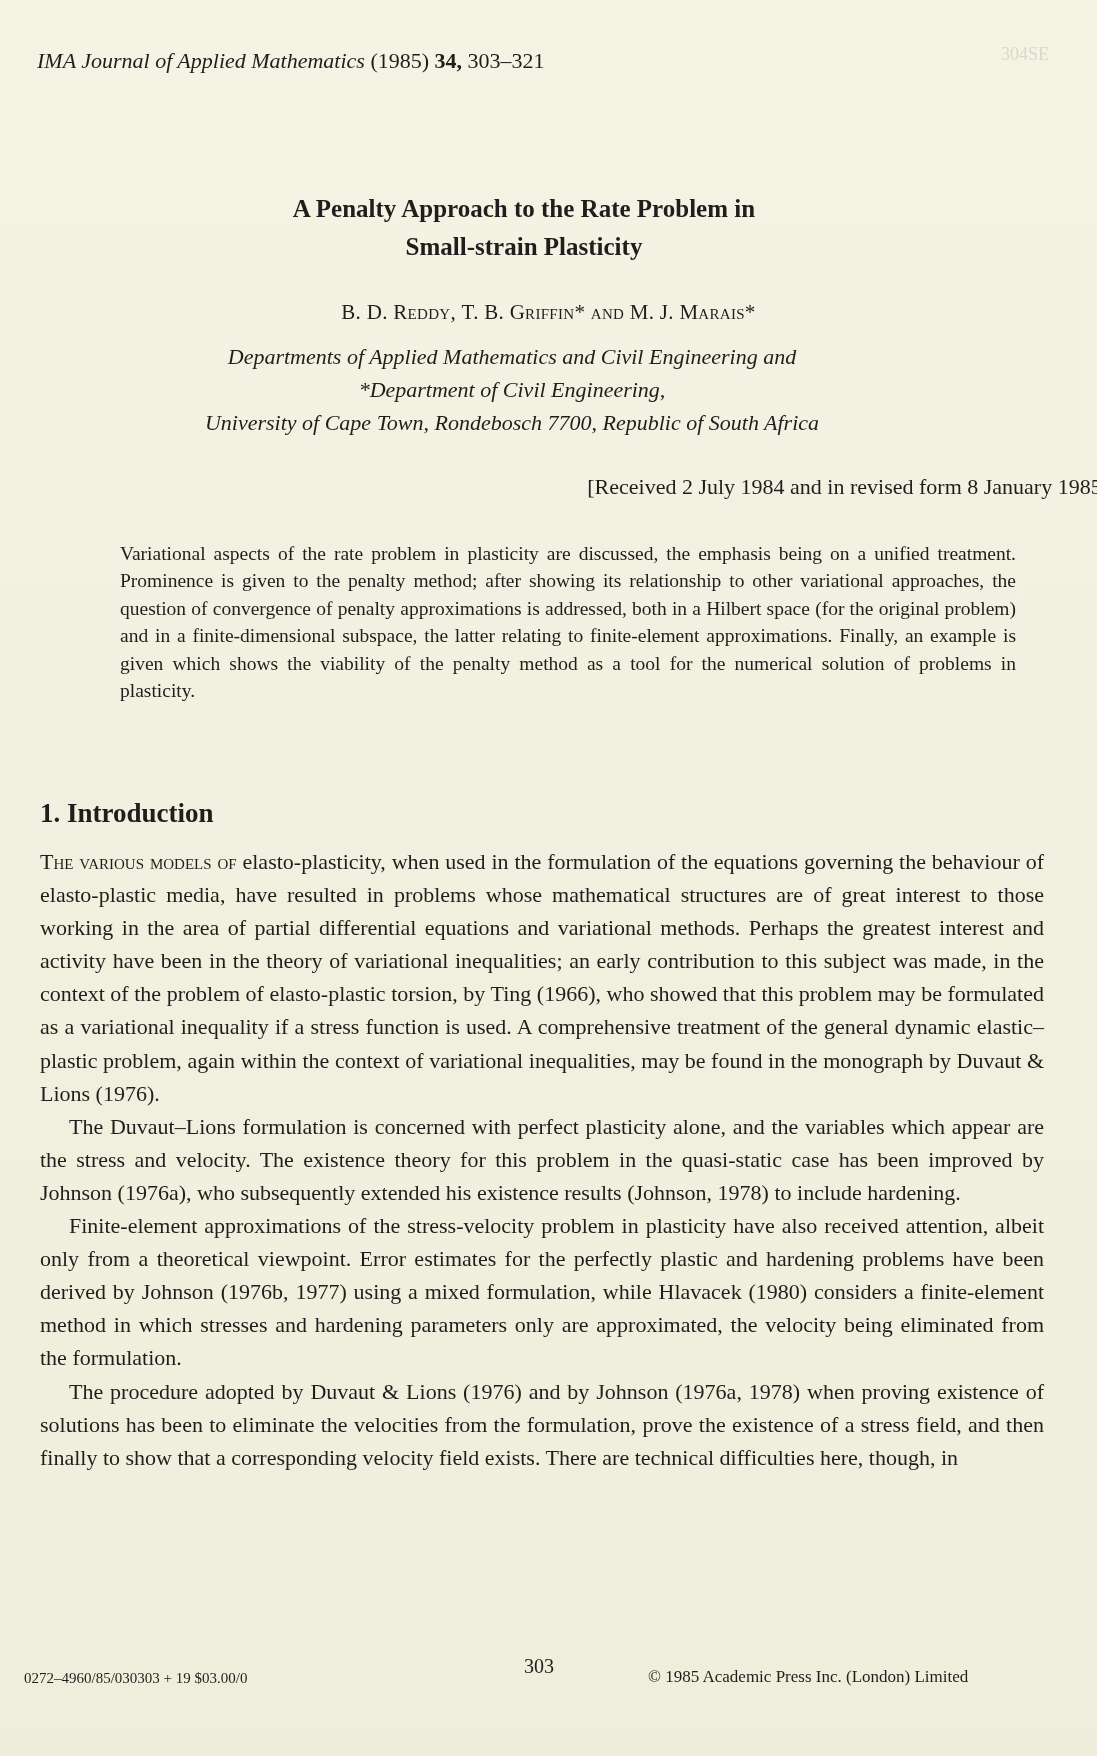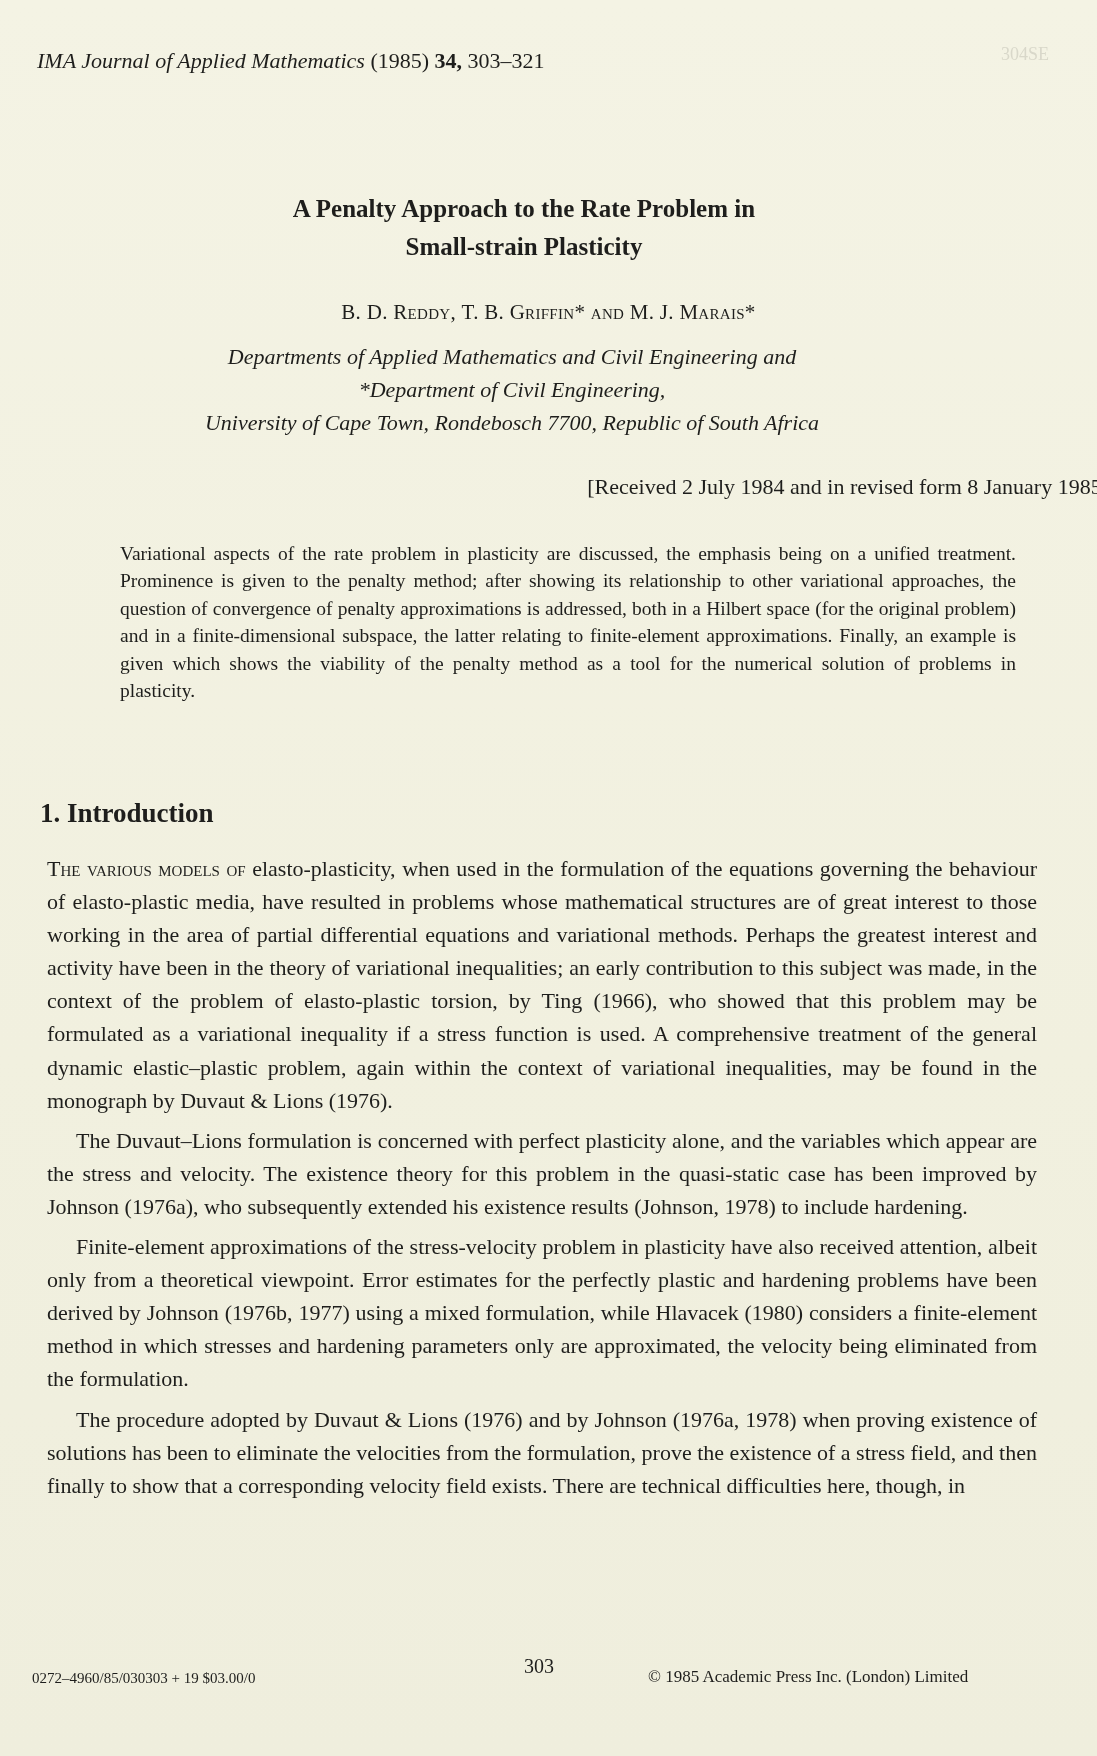--- a/index.html
+++ b/index.html
@@ -24,23 +24,23 @@
     font-size: 21px; letter-spacing: 0.3px; }
   .sc { font-variant: small-caps; }
   .affil { position: absolute; left: 0; width: 1024px; top: 340px; text-align: center;
     font-style: italic; font-size: 22px; line-height: 33px; }
   .received { position: absolute; left: 12px; width: 1097px; top: 474px; text-align: right; font-size: 22px; }
   .abstract { position: absolute; left: 93px; width: 896px; top: 540px;
     font-size: 19.5px; line-height: 27.4px; text-align: justify; margin-left: 27px; }
   .section { position: absolute; left: 40px; top: 798px; font-weight: bold; font-size: 27px; }
   .body { position: absolute; left: 40px; width: 1004px; top: 845px;
     font-size: 22px; line-height: 33.1px; text-align: justify; }
-  .body p { margin: 7px; text-indent: 0; }
+  .body p { margin: 0; text-indent: 0; }
   .body p.ind { text-indent: 29px; }
-  .footer-left { position: absolute; left: 32px; top: 1670px; font-size: 15px; }
+  .footer-left { position: absolute; left: 24px; top: 1670px; font-size: 15px; }
   .footer-center { position: absolute; left: 524px; top: 1655px; font-size: 20px; }
   .footer-right { position: absolute; left: 648px; top: 1667px; font-size: 17px; }
 </style>
 </head>
 <body>
 
 <div class="page">
 
   <div class="ghost">304SE</div>
 

